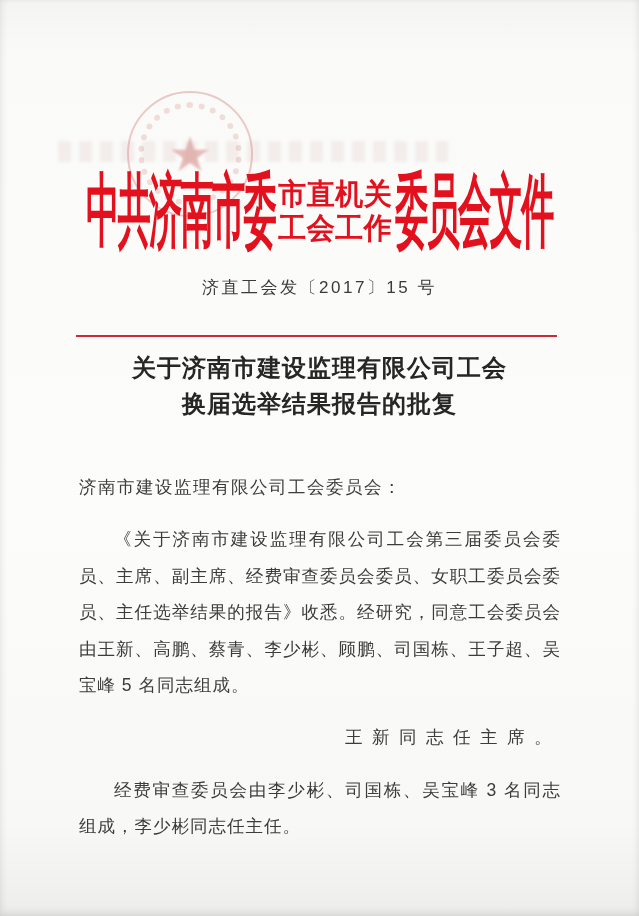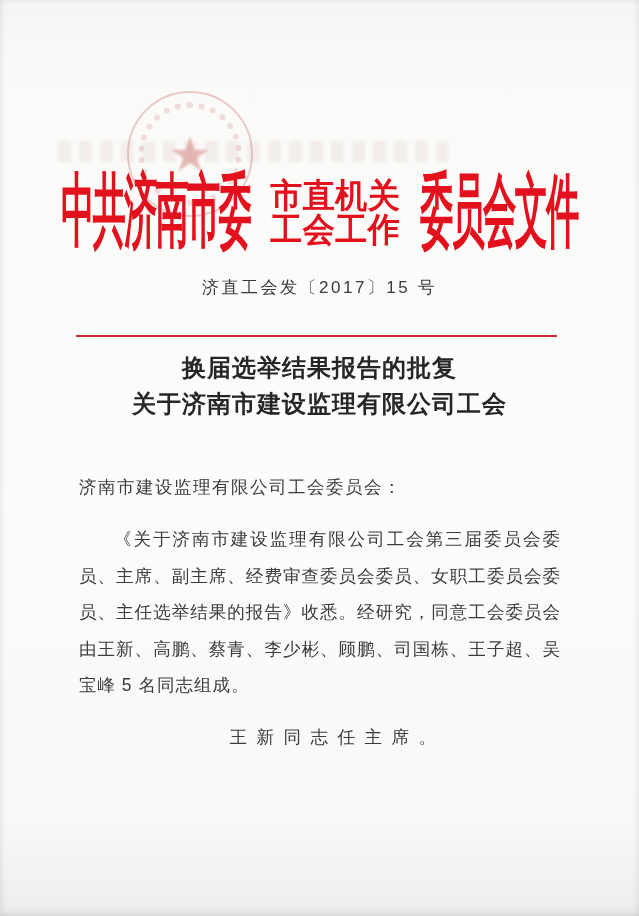--- a/index.html
+++ b/index.html
@@ -44,22 +44,22 @@
     color:var(--masthead-color,#e3111d);
     white-space:nowrap;
   }
   .mast-big{
     display:inline-block;
     font-size:33px;font-weight:bold;letter-spacing:-1.5px;
     transform:scaleY(2.42);
   }
   .mast-stack{
     display:inline-flex;flex-direction:column;align-items:center;
-    margin:0 20px;
-    font-size:32px;font-weight:bold;line-height:34px;letter-spacing:0.5px;
+    margin:0 3px;
+    font-size:28px;font-weight:bold;line-height:34px;letter-spacing:0.5px;
   }
   .stack-line{display:block;transform:scaleY(1.05);}
   .docnum{
     position:absolute;left:0;top:276px;width:100%;
     text-align:center;
     font-size:17px;line-height:24px;letter-spacing:2.5px;
     color:#3a3a3a;
   }
   .redline{
     position:absolute;left:76px;top:335px;width:481px;height:2px;
@@ -74,21 +74,21 @@
   .bodytext{
     position:absolute;left:63px;top:453px;width:514px;
     font-size:17.5px;line-height:36.4px;
     color:#3c3c3c;
     text-align:justify;
     text-justify:inter-character;
   }
   .bodytext p{margin:16px;letter-spacing:1px;}
   .bodytext p.salutation{letter-spacing:1.5px;}
   .bodytext p.indent{text-indent:2em;}
-  .bodytext p.spread{letter-spacing:9.5px;text-align:center;}
+  .bodytext p.spread{letter-spacing:9.5px;text-align:right;}
 </style>
 </head>
 <body>
 
 <div class="page" style="--masthead-color: #e3111d; --divider-color: #cc2a34; --seal-color: rgba(200,85,80,0.30);">
 
   <div class="seal">
     <span class="seal-star">★</span>
   </div>
 
@@ -101,23 +101,24 @@
       <span class="stack-line">工会工作</span>
     </span>
     <span class="mast-big">委员会文件</span>
   </div>
 
   <div class="docnum">济直工会发〔2017〕15 号</div>
 
   <div class="redline"></div>
 
   <div class="title">
+    <div>关于济南市建设监理有限公司工会</div>
     <div>换届选举结果报告的批复</div>
-    <div>关于济南市建设监理有限公司工会</div>
   </div>
 
   <div class="bodytext">
     <p class="salutation">济南市建设监理有限公司工会委员会：</p>
     <p class="indent">《关于济南市建设监理有限公司工会第三届委员会委员、主席、副主席、经费审查委员会委员、女职工委员会委员、主任选举结果的报告》收悉。经研究，同意工会委员会由王新、高鹏、蔡青、李少彬、顾鹏、司国栋、王子超、吴宝峰 5 名同志组成。</p>
     <p class="indent spread">王新同志任主席。</p>
+    <p class="indent">经费审查委员会由李少彬、司国栋、吴宝峰 3 名同志组成，李少彬同志任主任。</p>
   </div>
 
 </div>
 
 </body></html>

